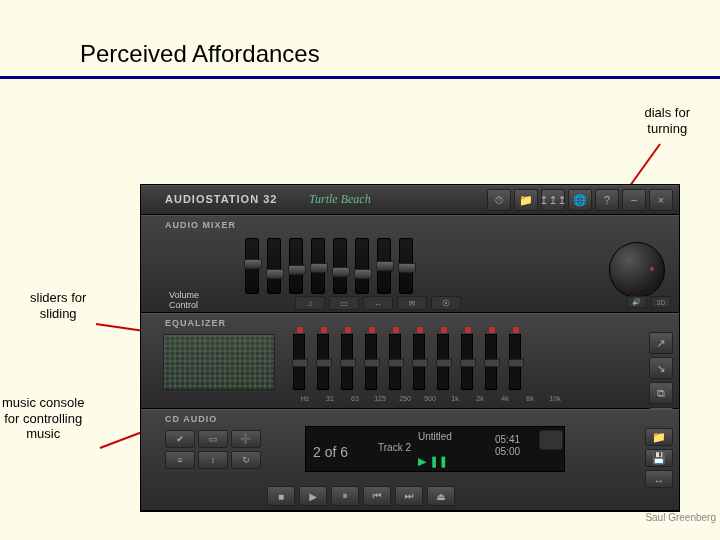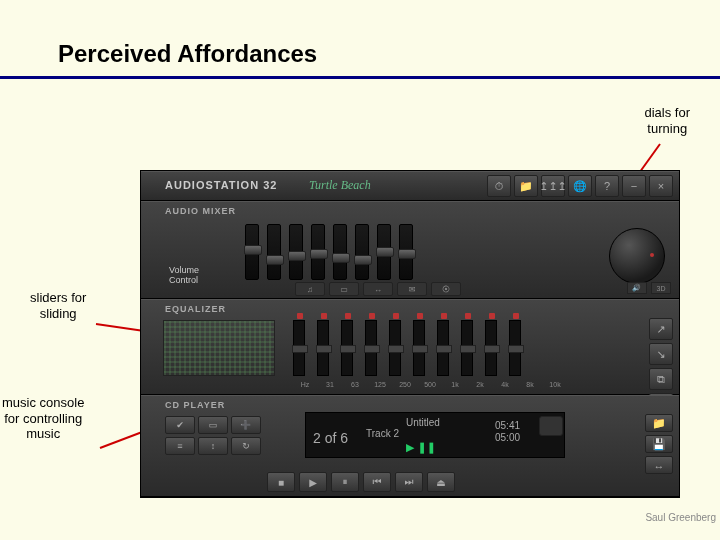--- a/index.html
+++ b/index.html
@@ -1,20 +1,20 @@
 <!DOCTYPE html>
 <html><head>
 <meta charset="utf-8">
 <style>
   * { box-sizing: border-box; margin: 0; padding: 0; }
   body { width: 720px; height: 540px; background: #fcfce8; font-family: Verdana, Arial, sans-serif; position: relative; overflow: hidden; }
-  .title { font-size: 24px; font-weight: bold; color: #000; padding: 40px 0 8px 58px; border-bottom: 3px solid #000080; margin: 0 0 0 0; }
+  .title { font-size: 24px; font-weight: normal; color: #000; padding: 40px 0 8px 80px; border-bottom: 3px solid #000080; margin: 0 0 0 0; }
   .annotation { position: absolute; font-size: 13px; color: #000; text-align: center; line-height: 1.2; }
   .credit { position: absolute; bottom: 17px; right: 4px; font-size: 10px; color: #888; }
-  .console { position: absolute; left: 140px; top: 170px; width: 540px; height: 328px; background: linear-gradient(#3a3a3a,#1a1a1a); border: 1px solid #000; font-family: Arial, sans-serif; }
+  .console { position: absolute; left: 140px; top: 184px; width: 540px; height: 328px; background: linear-gradient(#3a3a3a,#1a1a1a); border: 1px solid #000; font-family: Arial, sans-serif; }
   .rack { background: linear-gradient(#444,#2a2a2a); border-top: 1px solid #555; border-bottom: 1px solid #000; position: relative; }
   .rack-title { position: absolute; left: 24px; top: 4px; color: #aaa; font-size: 9px; font-weight: bold; letter-spacing: 1px; font-family: Arial Black, Arial; }
   .brand-row { height: 30px; }
   .brand { color: #ccc; font-size: 11px; font-weight: bold; letter-spacing: 1px; position: absolute; left: 24px; top: 7px; }
   .brand-logo { color: #6b8; font-family: cursive; font-style: italic; font-size: 12px; position: absolute; left: 168px; top: 6px; text-align: center; }
   .top-btns { position: absolute; right: 6px; top: 3px; display: flex; gap: 3px; }
   .ibtn { width: 24px; height: 22px; background: linear-gradient(#555,#333); border: 1px solid #222; border-radius: 2px; color: #aaa; font-size: 11px; display: flex; align-items: center; justify-content: center; }
   .mixer-row { height: 98px; }
   .mixer-body { position: absolute; left: 22px; top: 22px; right: 62px; height: 72px; display: flex; }
   .vol-label { position: absolute; left: 28px; top: 64px; color: #ccc; font-size: 9px; line-height: 1.1; }
@@ -31,21 +31,21 @@
   .eq-body { position: absolute; left: 22px; top: 20px; right: 50px; height: 66px; display: flex; }
   .eq-visual { width: 112px; height: 56px; margin-left: 0; background: repeating-linear-gradient(to right, rgba(90,150,90,0.25) 0 2px, transparent 2px 5px), repeating-linear-gradient(to bottom, rgba(90,150,90,0.25) 0 2px, transparent 2px 5px); border: 1px solid #222; }
   .eq-sliders { display: flex; gap: 12px; margin-left: 18px; }
   .eq-slider { width: 12px; height: 56px; background: #111; border: 1px solid #000; position: relative; }
   .eq-slider .thumb { position: absolute; left: -2px; width: 16px; height: 8px; background: #444; border: 1px solid #222; top: 24px; }
   .eq-slider .led { position: absolute; left: 3px; top: -8px; width: 6px; height: 6px; background: #b33; border-radius: 1px; }
   .eq-freqs { position: absolute; left: 156px; bottom: 6px; display: flex; gap: 9px; color: #888; font-size: 7px; }
   .eq-freqs span { width: 16px; text-align: center; }
   .eq-right-btns { position: absolute; right: 6px; top: 18px; display: flex; flex-direction: column; gap: 3px; }
   .cd-row { height: 102px; }
-  .cd-screen { position: absolute; left: 164px; top: 16px; width: 260px; height: 46px; background: #111; border: 1px solid #000; color: #888; font-size: 10px; padding: 4px 8px; }
+  .cd-screen { position: absolute; left: 164px; top: 16px; width: 260px; height: 46px; background: #111; border: 1px solid #000; color: #888; font-size: 10px; padding: 4px 20px; }
   .cd-screen .trk { color: #aaa; font-size: 10px; }
   .cd-screen .title2 { color: #aaa; }
   .cd-screen .playicons { color: #2c6; font-size: 11px; margin-top: 2px; }
   .cd-count { position: absolute; left: 172px; top: 34px; color: #aaa; font-size: 14px; }
   .cd-times { position: absolute; left: 354px; top: 24px; color: #aaa; font-size: 10px; line-height: 1.2; text-align: right; }
   .cd-badge { position: absolute; left: 398px; top: 20px; width: 24px; height: 20px; background: #333; border: 1px solid #222; border-radius: 3px; }
   .cd-left-btns { position: absolute; left: 24px; top: 20px; display: grid; grid-template-columns: repeat(3, 30px); grid-auto-rows: 18px; gap: 3px; }
   .cd-left-btns .ibtn { width: 30px; height: 18px; font-size: 9px; }
   .cd-right-btns { position: absolute; right: 6px; top: 18px; display: grid; grid-template-columns: 28px; gap: 3px; }
   .cd-right-btns .ibtn { width: 28px; height: 18px; }
@@ -102,21 +102,21 @@
       <div class="ibtn">↥↥↥</div>
       <div class="ibtn">🌐</div>
       <div class="ibtn">?</div>
       <div class="ibtn">−</div>
       <div class="ibtn">×</div>
     </div>
   </div>
 
   <div class="rack mixer-row">
     <span class="rack-title">AUDIO MIXER</span>
-    <div class="vol-label" style="white-space: pre-line;">Volume
+    <div class="vol-label" style="white-space: pre-line; margin-top: 11px;">Volume
 Control</div>
     <div class="mixer-body">
       <div class="slider-group">
         <div class="vslider">
             <div class="thumb" style="top:20px"></div>
           </div>
         <div class="vslider">
             <div class="thumb" style="top:30px"></div>
           </div>
         <div class="vslider">
@@ -217,21 +217,21 @@
     </div>
     <div class="eq-right-btns">
       <div class="ibtn">↗</div>
       <div class="ibtn">↘</div>
       <div class="ibtn">⧉</div>
       <div class="ibtn">⟳</div>
     </div>
   </div>
 
   <div class="rack cd-row">
-    <span class="rack-title">CD PLAYER</span>
+    <span class="rack-title">CD AUDIO</span>
     <div class="cd-left-btns">
       <div class="ibtn">✔</div>
       <div class="ibtn">▭</div>
       <div class="ibtn">➕</div>
       <div class="ibtn">≡</div>
       <div class="ibtn">↕</div>
       <div class="ibtn">↻</div>
     </div>
     <div class="cd-screen">
       <div class="title2" style="margin-left:92px;">Untitled</div>

